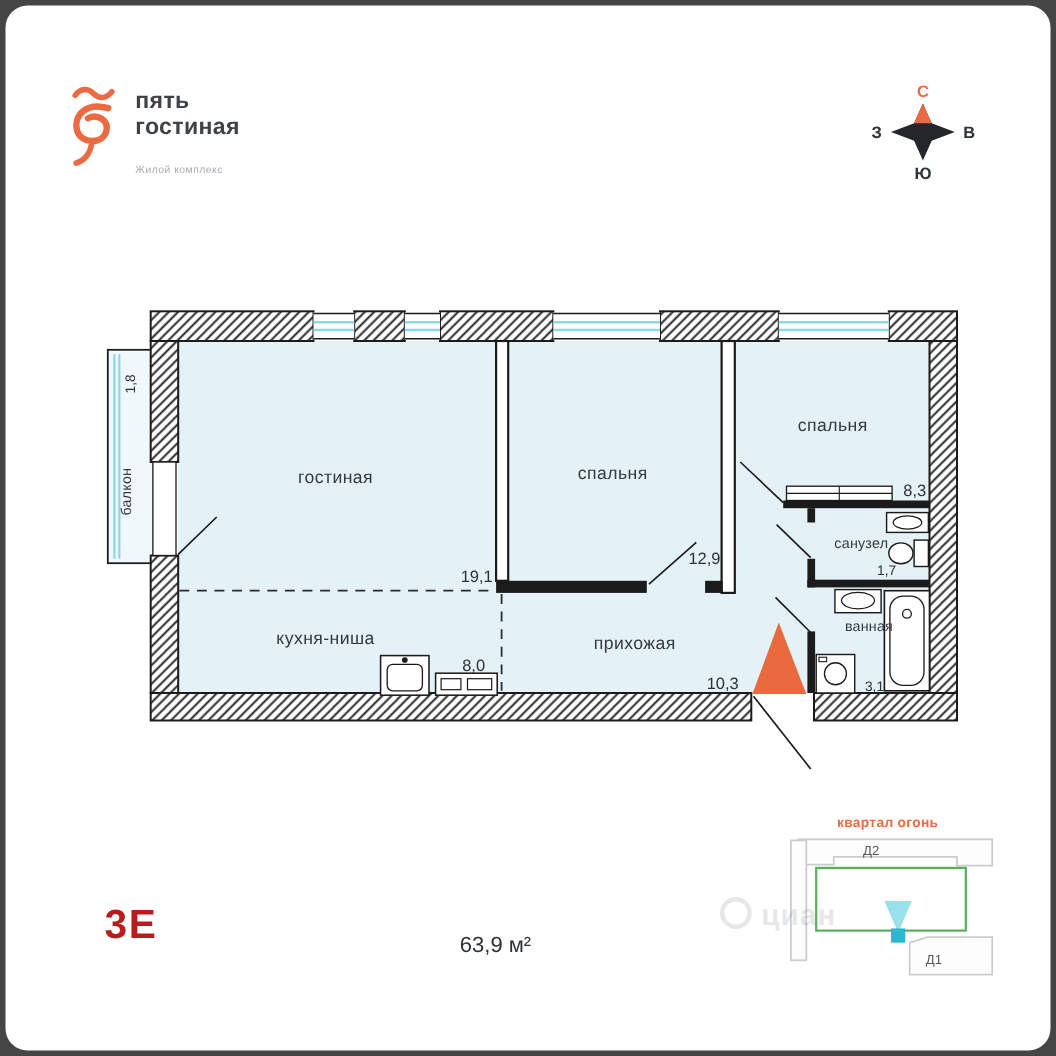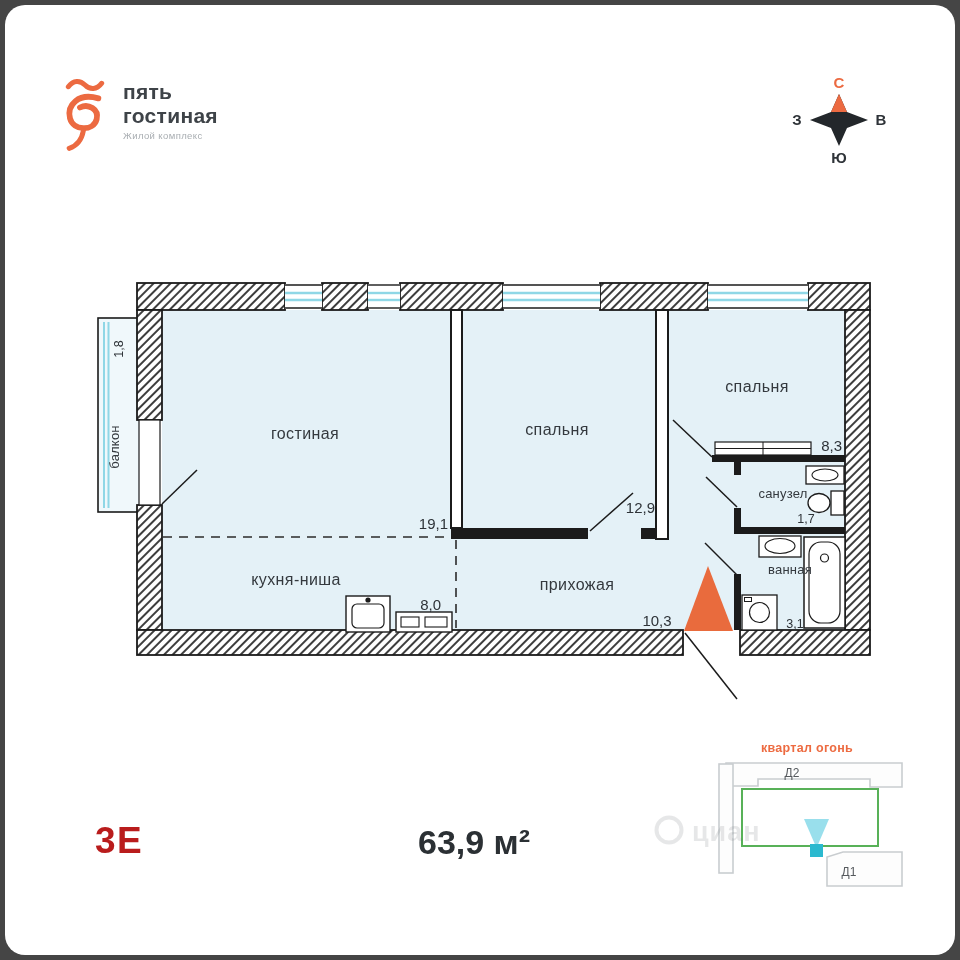--- a/index.html
+++ b/index.html
@@ -4,23 +4,23 @@
 <style>
   html,body{margin:0;padding:0}
   body{width:960px;height:960px;background:#454545;font-family:"Liberation Sans",sans-serif;position:relative;overflow:hidden}
   .card{position:absolute;inset:5px;background:#fff;border-radius:20px;overflow:hidden}
   .inner{position:absolute;left:-5px;top:-5px;width:776px;height:960px}
   .stage{position:absolute;left:0;top:0}
   .logo{position:absolute;left:60px;top:74px;display:flex;gap:13px;align-items:flex-start}
   .logo-glyph{width:50px;height:82px}
   .logo-text{padding-top:6px}
   .logo-line{font-size:21px;font-weight:700;color:#3E4348;line-height:1.12;letter-spacing:.3px}
-  .logo-sub{margin-top:3px;font-size:9.5px;color:#A8ADB1;letter-spacing:.4px}
+  .logo-sub{margin-top:22px;font-size:9.5px;color:#A8ADB1;letter-spacing:.4px}
   .summary-type{position:absolute;left:95px;top:820px;font-size:37px;font-weight:700;color:#b91c1c;letter-spacing:1.5px}
-  .summary-area{position:absolute;left:418px;top:823px;font-size:34px;font-weight:700;color:#2B3034}
+  .summary-area{position:absolute;left:418px;top:848px;font-size:20px;font-weight:400;color:#2B3034}
   text{font-family:"Liberation Sans",sans-serif}
   .rlabel{font-size:16px;fill:#34393E;letter-spacing:.4px}
   .rlabel-sm{font-size:13px;fill:#34393E;letter-spacing:.2px}
   .rarea{font-size:15px;fill:#2E3338}
   .rarea-sm{font-size:12.5px;fill:#2E3338}
   .cdir{font-size:15px;font-weight:700;fill:#2E3338}
   .cnorth{fill:#EC6A41}
   .sp-title{font-size:12.5px;fill:#ED6B41;font-weight:600;letter-spacing:.3px}
   .sp-label{font-size:12px;fill:#55595D}
   .wm{opacity:.16}

